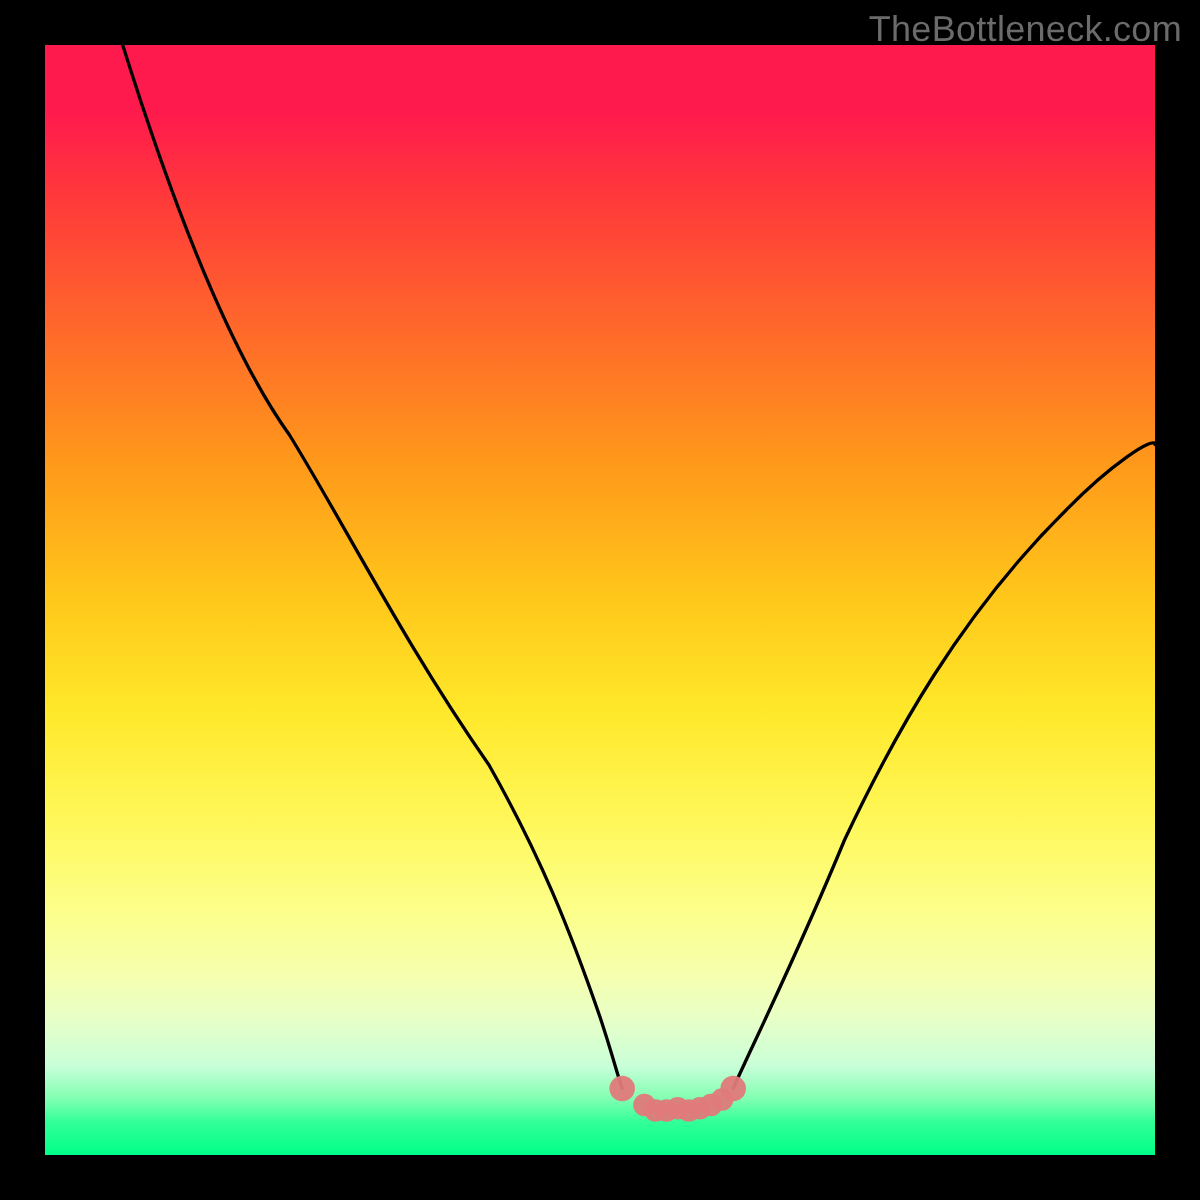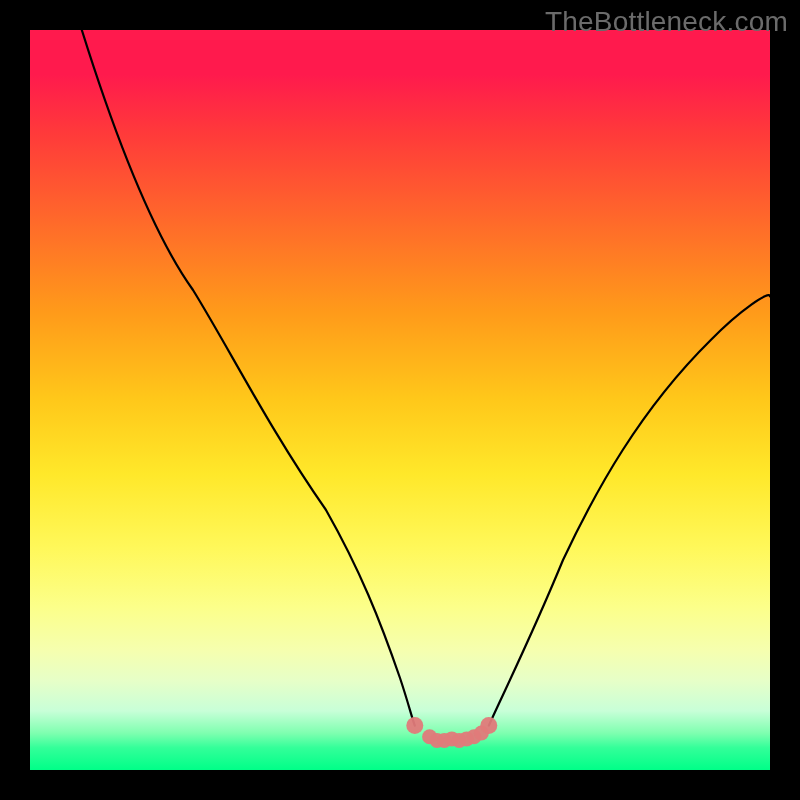--- a/index.html
+++ b/index.html
@@ -55,21 +55,21 @@
     left: 0;
     top: 0;
     width: 740px;
     height: 740px;
   }
   .watermark {
     position: absolute;
     top: 6px;
     right: 12px;
     color: #6b6b6b;
-    font-size: 28px;
+    font-size: 24px;
     letter-spacing: 0.2px;
     user-select: none;
   }
 </style>
 </head>
 <body>
 
 <div class="frame">
 
   <div class="plot-area">

